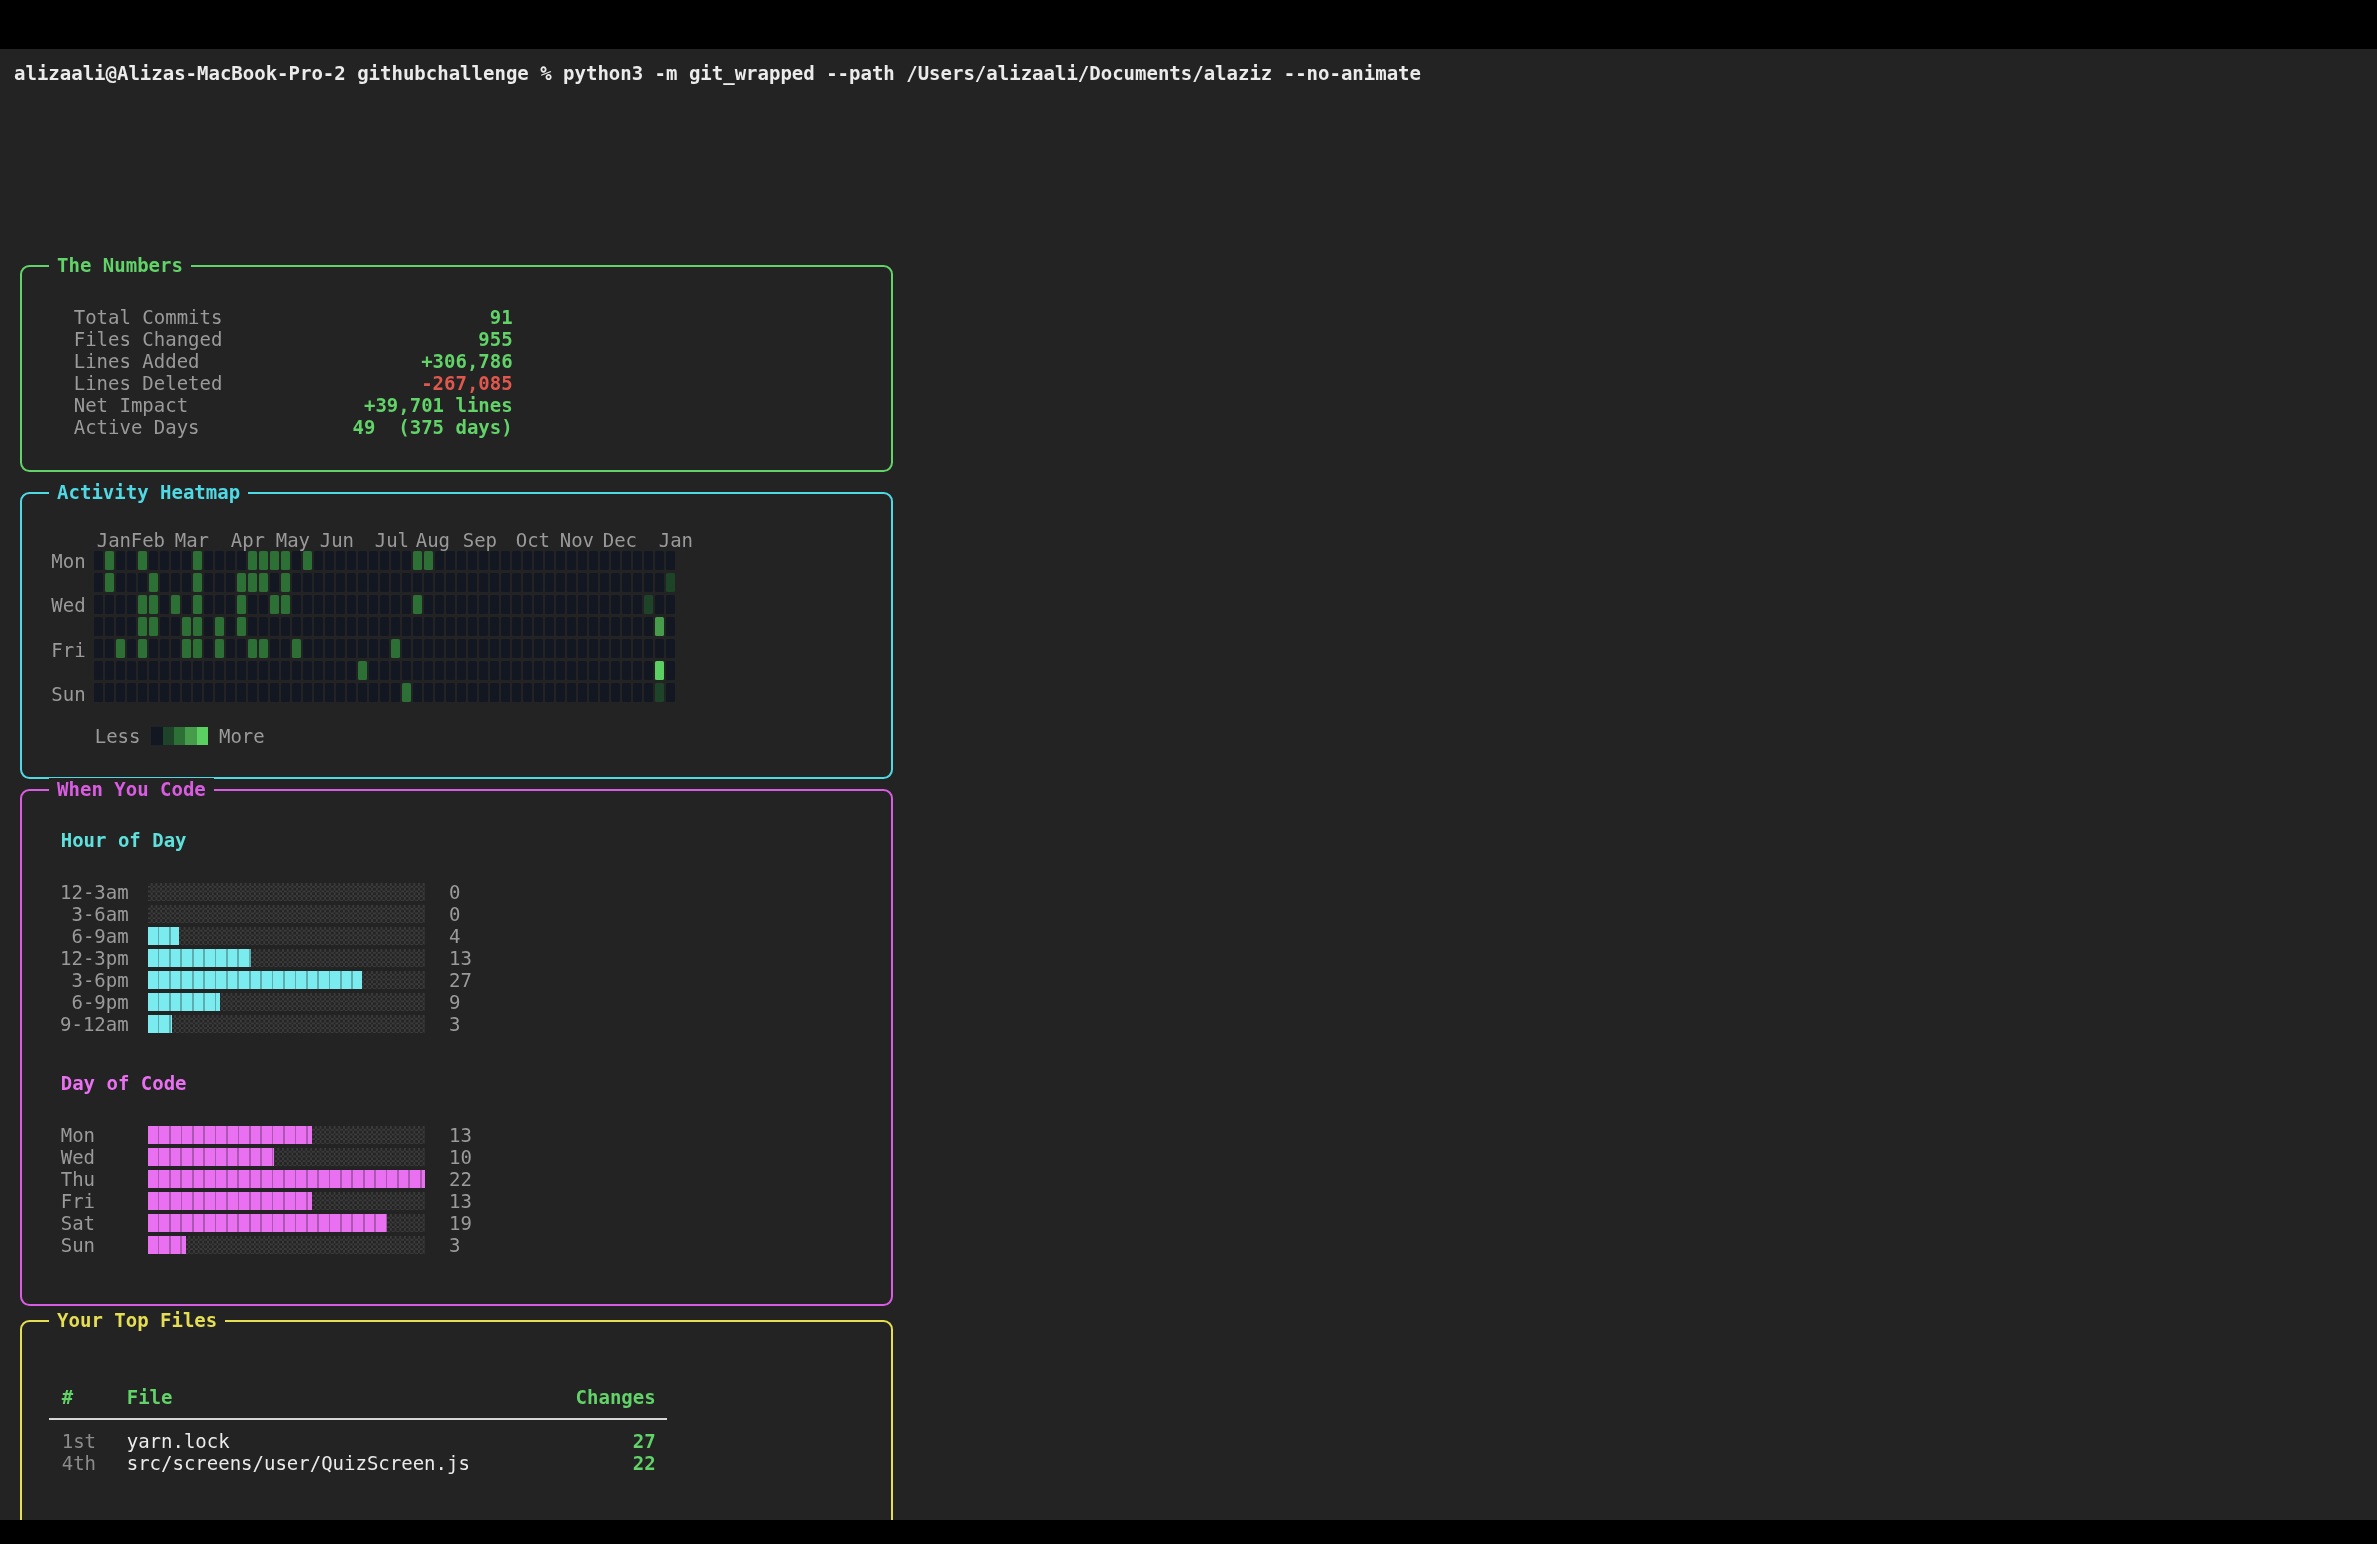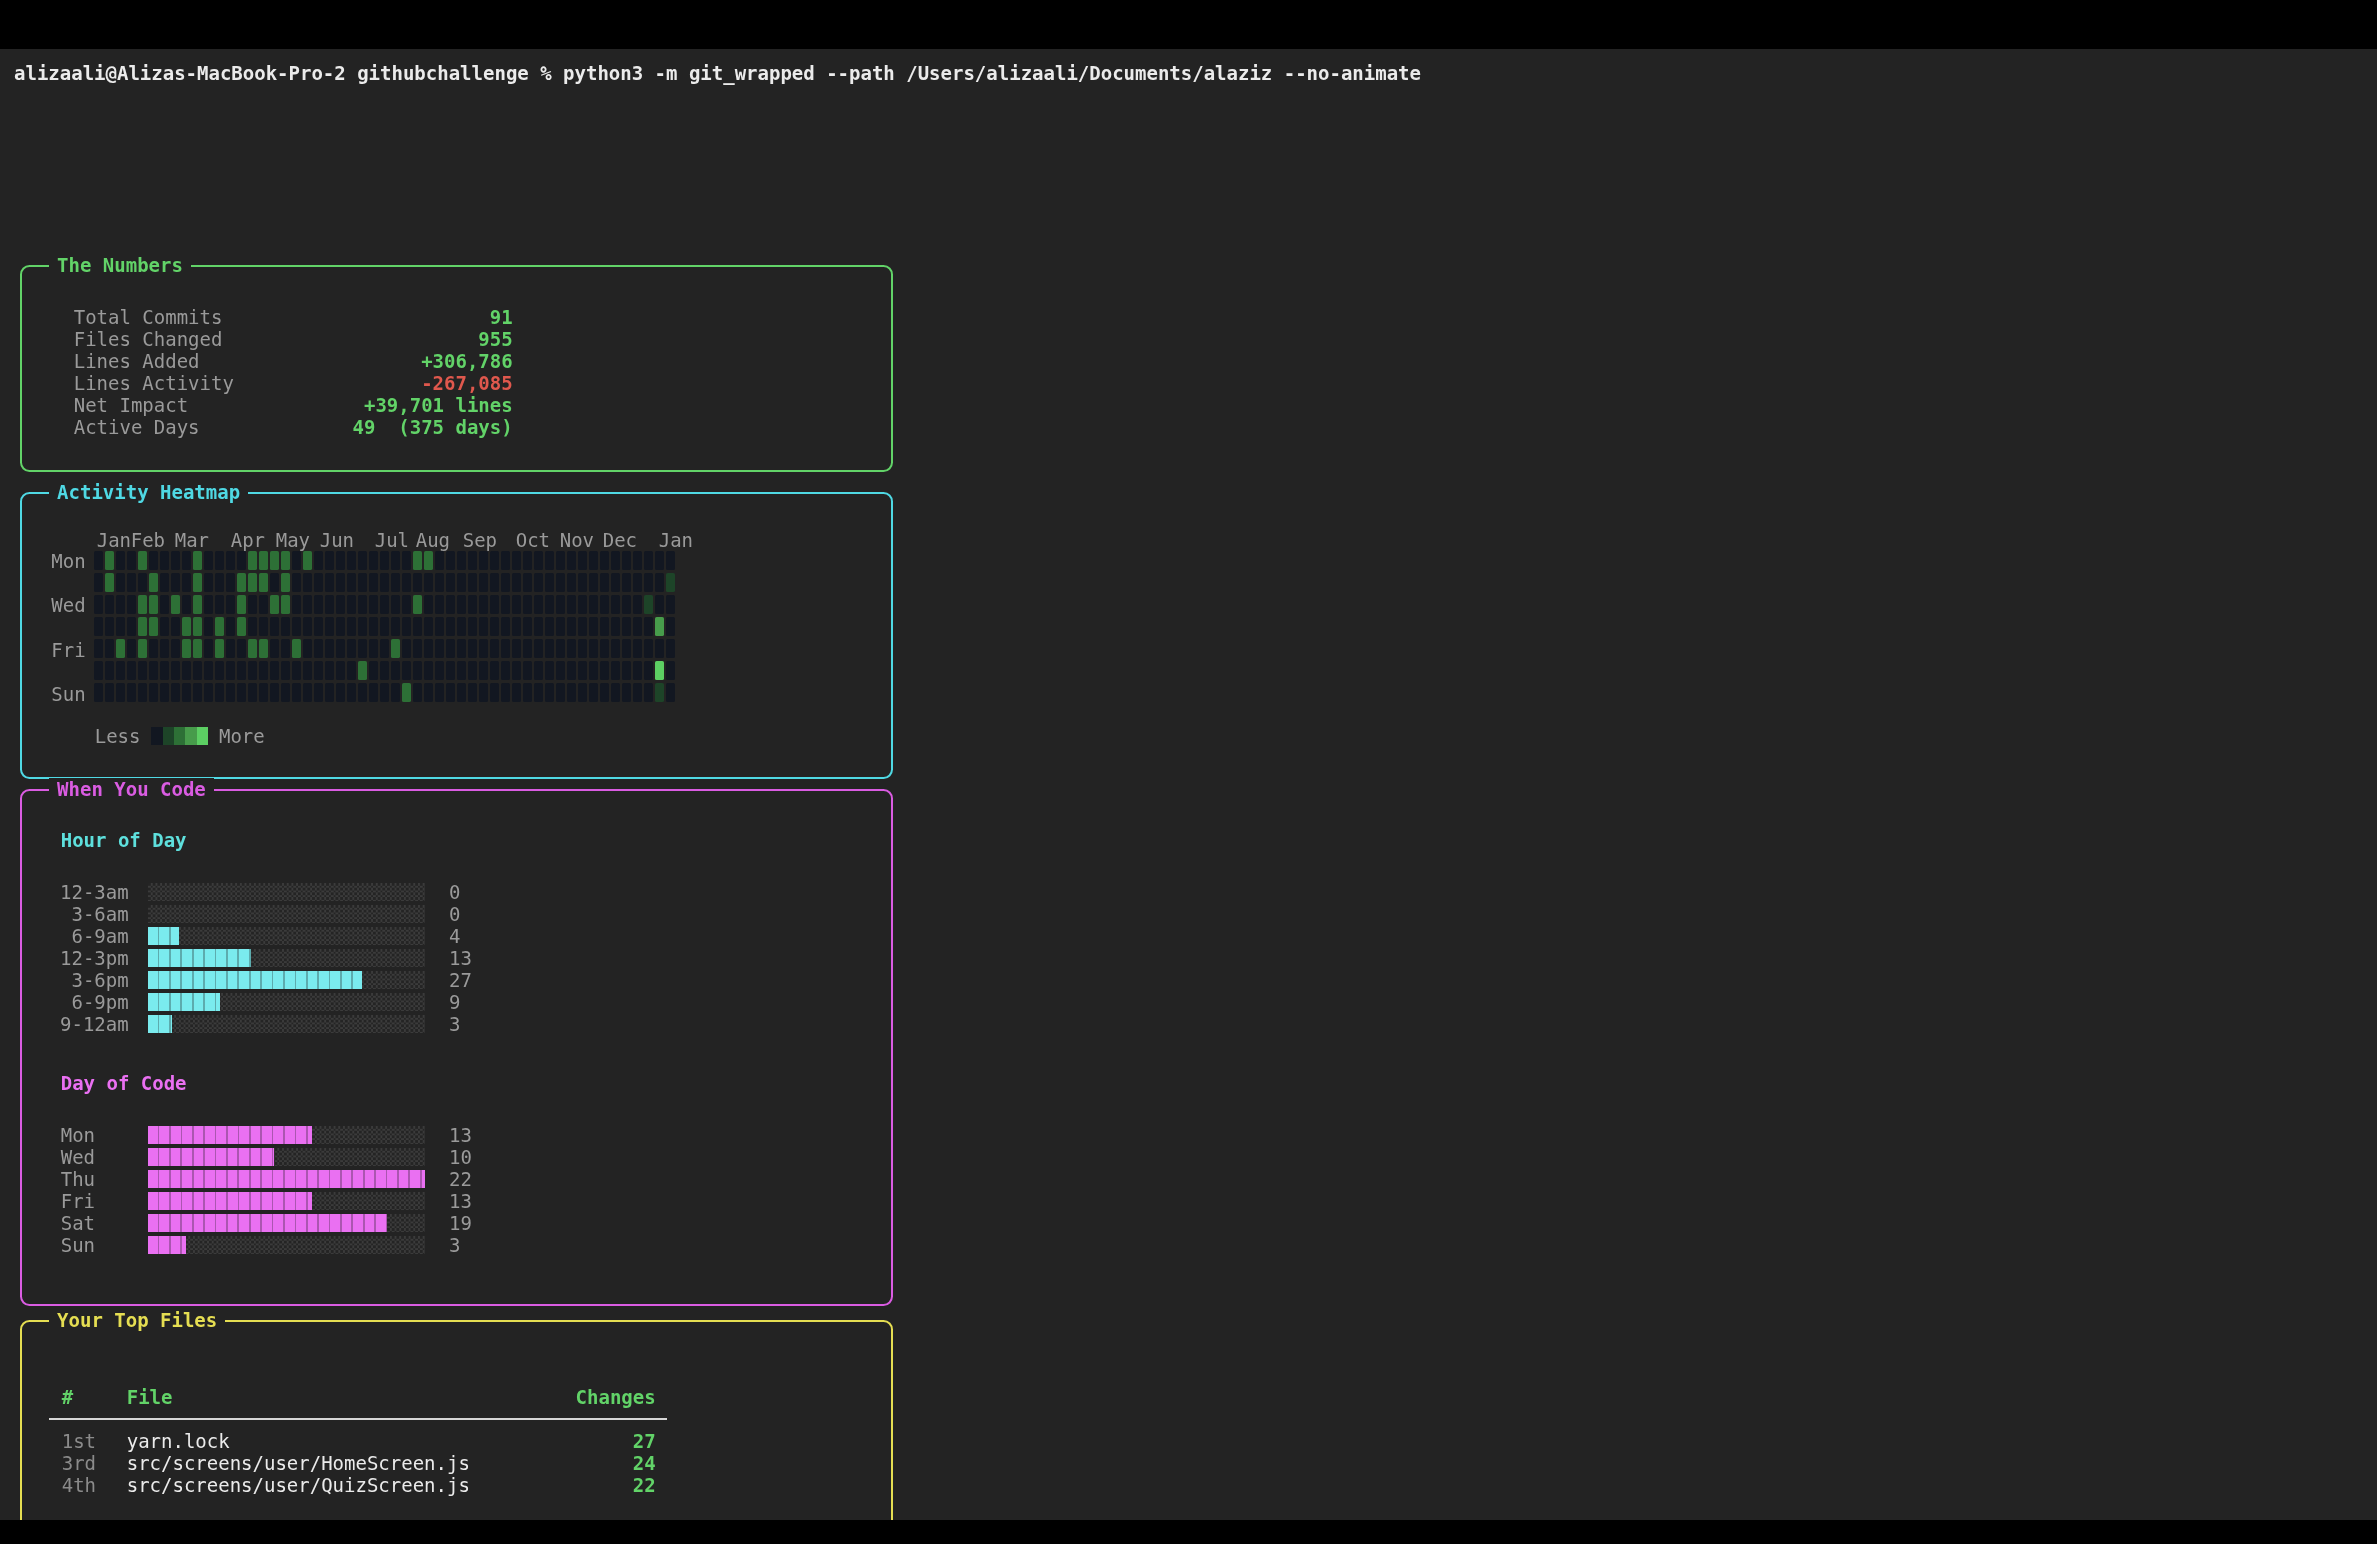--- a/index.html
+++ b/index.html
@@ -111,21 +111,21 @@
       </div>
       <div class="num-row">
         <span class="num-label">Files Changed</span>
         <span class="num-value val-green">955</span>
       </div>
       <div class="num-row">
         <span class="num-label">Lines Added</span>
         <span class="num-value val-green">+306,786</span>
       </div>
       <div class="num-row">
-        <span class="num-label">Lines Activity</span>
+        <span class="num-label">Lines Deleted</span>
         <span class="num-value val-red">-267,085</span>
       </div>
       <div class="num-row">
         <span class="num-label">Net Impact</span>
         <span class="num-value val-green">+39,701 lines</span>
       </div>
       <div class="num-row">
         <span class="num-label">Active Days</span>
         <span class="num-value val-green">49  (375 days)</span>
       </div>
@@ -646,25 +646,20 @@
       <span class="col-changes">Changes</span>
     </div>
     <div class="ft-divider"></div>
     <div class="ft-rows">
       <div class="ft-row">
         <span class="col-rank">1st</span>
         <span class="col-file">yarn.lock</span>
         <span class="col-changes">27</span>
       </div>
       <div class="ft-row">
-        <span class="col-rank">3rd</span>
-        <span class="col-file">src/screens/user/HomeScreen.js</span>
-        <span class="col-changes">24</span>
-      </div>
-      <div class="ft-row">
         <span class="col-rank">4th</span>
         <span class="col-file">src/screens/user/QuizScreen.js</span>
         <span class="col-changes">22</span>
       </div>
     </div>
   </div>
 
 </div>
 
 

